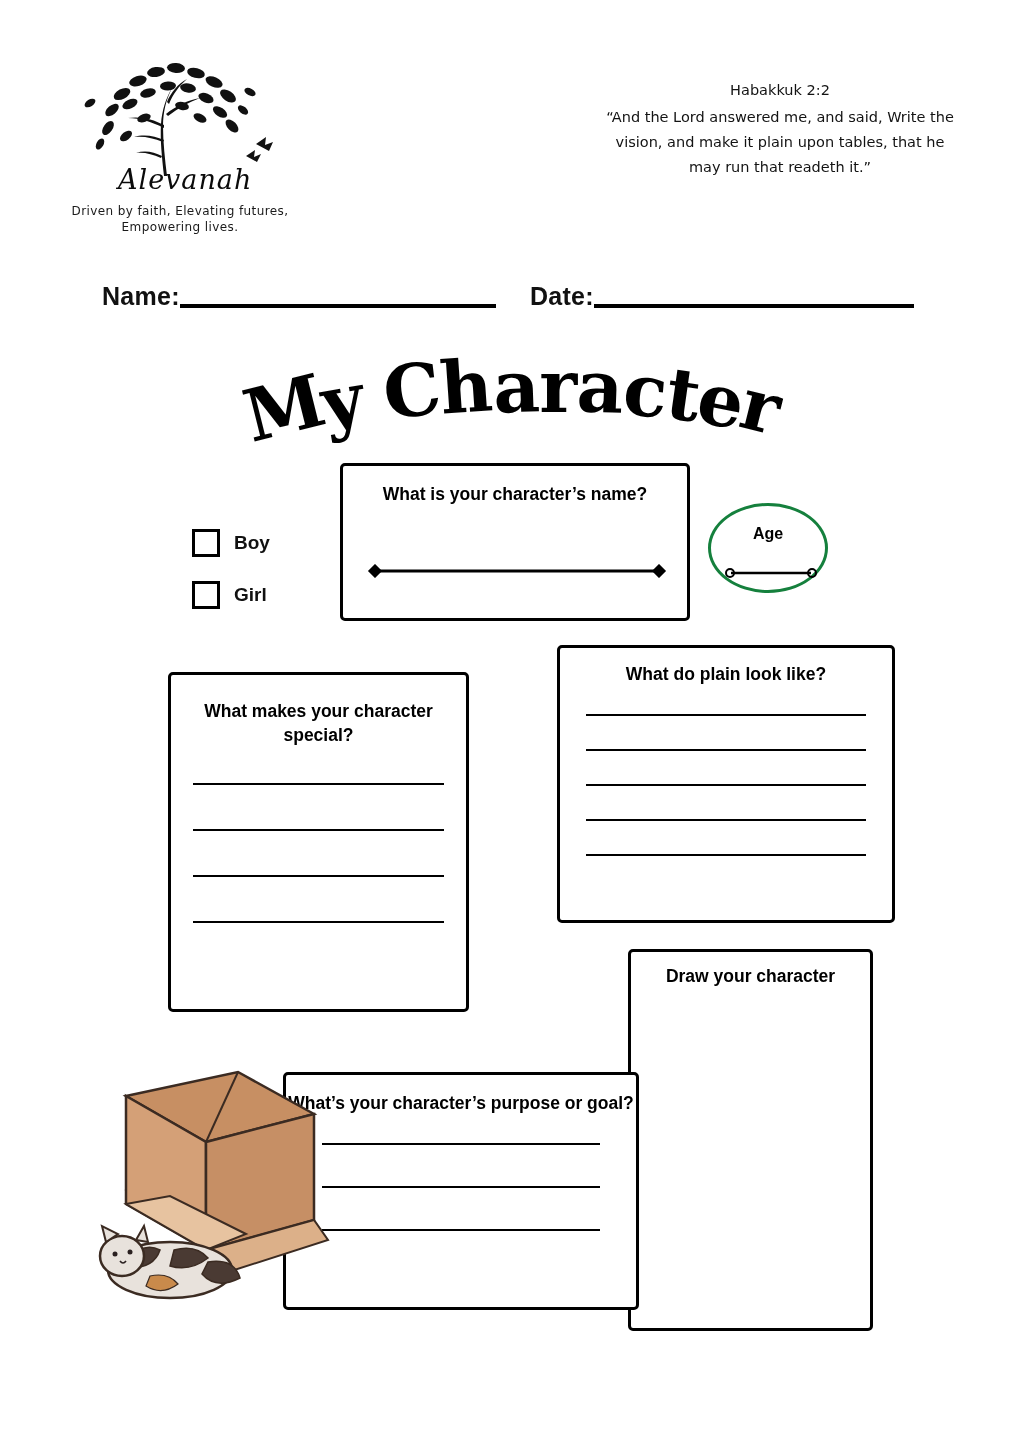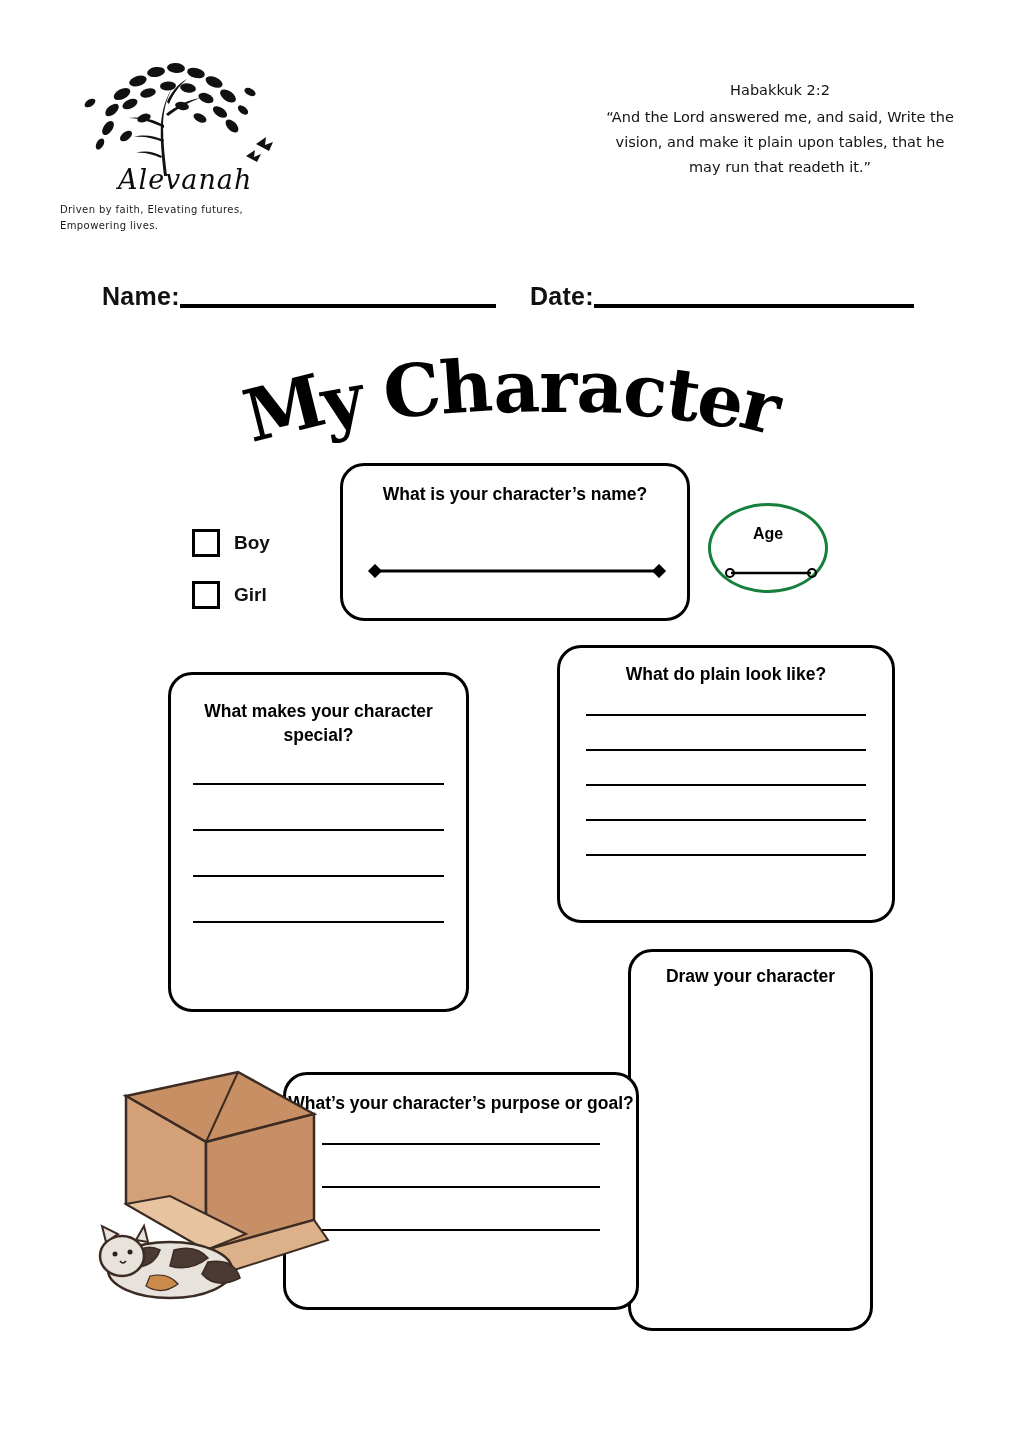--- a/index.html
+++ b/index.html
@@ -40,23 +40,23 @@
     top: 116px;
     font-family: "DejaVu Serif", serif;
     font-style: italic;
     font-size: 27px;
     letter-spacing: 1px;
     color: #0b0b0b;
   }
   .logo-tag {
     position: absolute;
     width: 240px;
-    text-align: left;
+    text-align: center;
     font-family: "DejaVu Sans", sans-serif;
-    font-size: 10px;
+    font-size: 12px;
     letter-spacing: .4px;
     color: #1a1a1a;
   }
   #logo-tag1 { left: 0; top: 156px; }
   #logo-tag2 { left: 0; top: 172px; }
 
   
   #scripture {
     position: absolute;
     left: 600px;
@@ -108,21 +108,21 @@
     color: #000;
   }
   #title .t-ch {
     display: inline-block;
   }
 
   
   .box {
     position: absolute;
     border: 3px solid #000;
-    border-radius: 24px;
+    border-radius: 5px;
     background: #fff;
     box-sizing: border-box;
   }
   .box-title {
     text-align: center;
     font-size: 17.5px;
     font-weight: bold;
     line-height: 24px;
     color: #000;
   }

